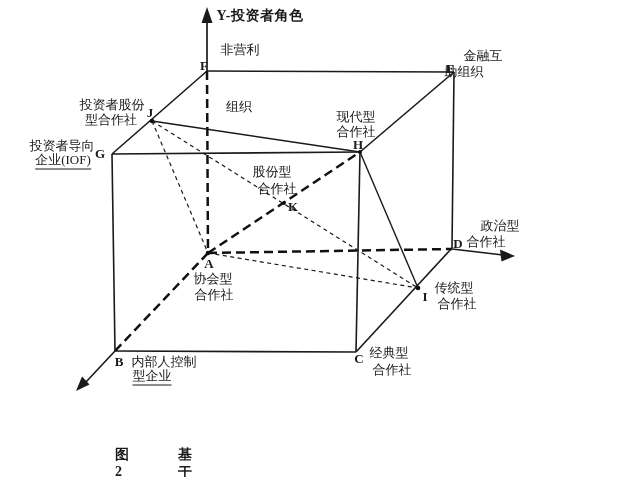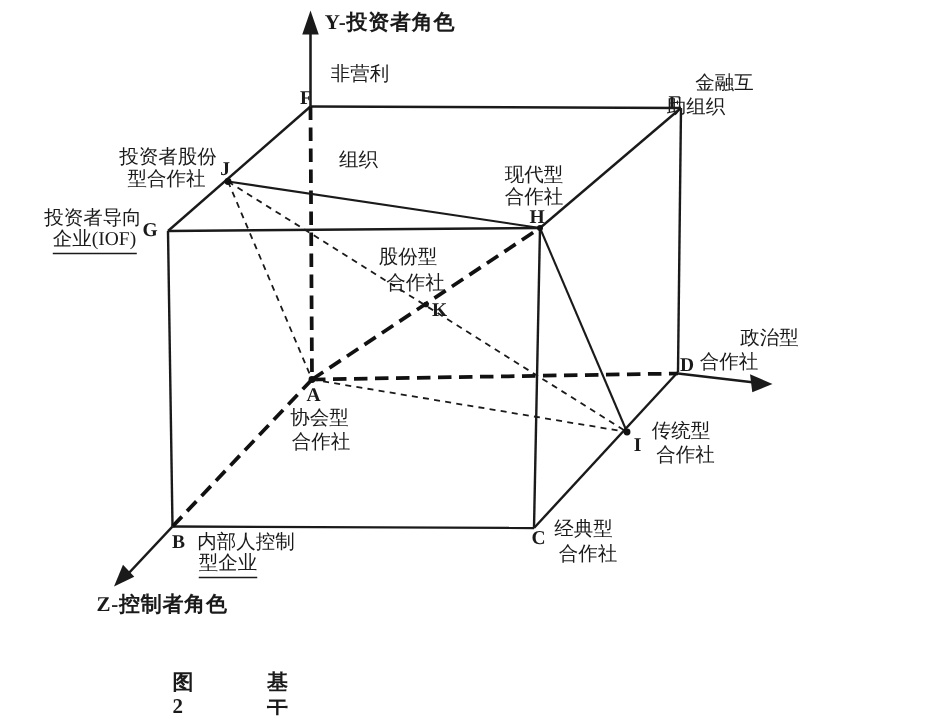--- a/index.html
+++ b/index.html
@@ -67,21 +67,20 @@
     <g fill="#111111" stroke="none">
       <circle cx="152" cy="121" r="2.3"></circle>
       <circle cx="208" cy="253" r="2.3"></circle>
       <circle cx="418" cy="288" r="2.3"></circle>
       <circle cx="284" cy="203" r="1.9"></circle>
       <circle cx="360" cy="152" r="2.0"></circle>
     </g>
   </svg>
 
   <div class="frag axis-label" style="left:260px;top:16px;">Y-投资者角色</div>
-  <div class="frag axis-label" style="left:108px;top:404px;">Z-控制者角色</div>
 
   <div class="frag letter" style="left:204px;top:65px;">F</div>
   <div class="frag letter" style="left:450px;top:68px;">E</div>
   <div class="frag letter" style="left:150px;top:112px;">J</div>
   <div class="frag letter" style="left:100px;top:153px;">G</div>
   <div class="frag letter" style="left:358px;top:144px;">H</div>
   <div class="frag letter" style="left:293px;top:206px;">K</div>
   <div class="frag letter" style="left:458px;top:243px;">D</div>
   <div class="frag letter" style="left:209px;top:263px;">A</div>
   <div class="frag letter" style="left:425px;top:296px;">I</div>
@@ -99,21 +98,21 @@
 
   <div class="frag" style="left:62px;top:145px;">投资者导向</div>
   <div class="frag uline" style="left:63px;top:161px;">企业(IOF)</div>
 
   <div class="frag" style="left:356px;top:116px;">现代型</div>
   <div class="frag" style="left:356px;top:131px;">合作社</div>
 
   <div class="frag" style="left:272px;top:171px;">股份型</div>
   <div class="frag" style="left:277px;top:188px;">合作社</div>
 
-  <div class="frag" style="left:500px;top:225px;padding-left:26px;">政治型</div>
+  <div class="frag" style="left:487px;top:225px;padding-left:26px;">政治型</div>
   <div class="frag" style="left:486px;top:241px;">合作社</div>
 
   <div class="frag" style="left:213px;top:278px;">协会型</div>
   <div class="frag" style="left:214px;top:294px;">合作社</div>
 
   <div class="frag" style="left:454px;top:287px;">传统型</div>
   <div class="frag" style="left:457px;top:303px;">合作社</div>
 
   <div class="frag" style="left:389px;top:352px;">经典型</div>
   <div class="frag" style="left:392px;top:369px;">合作社</div>

